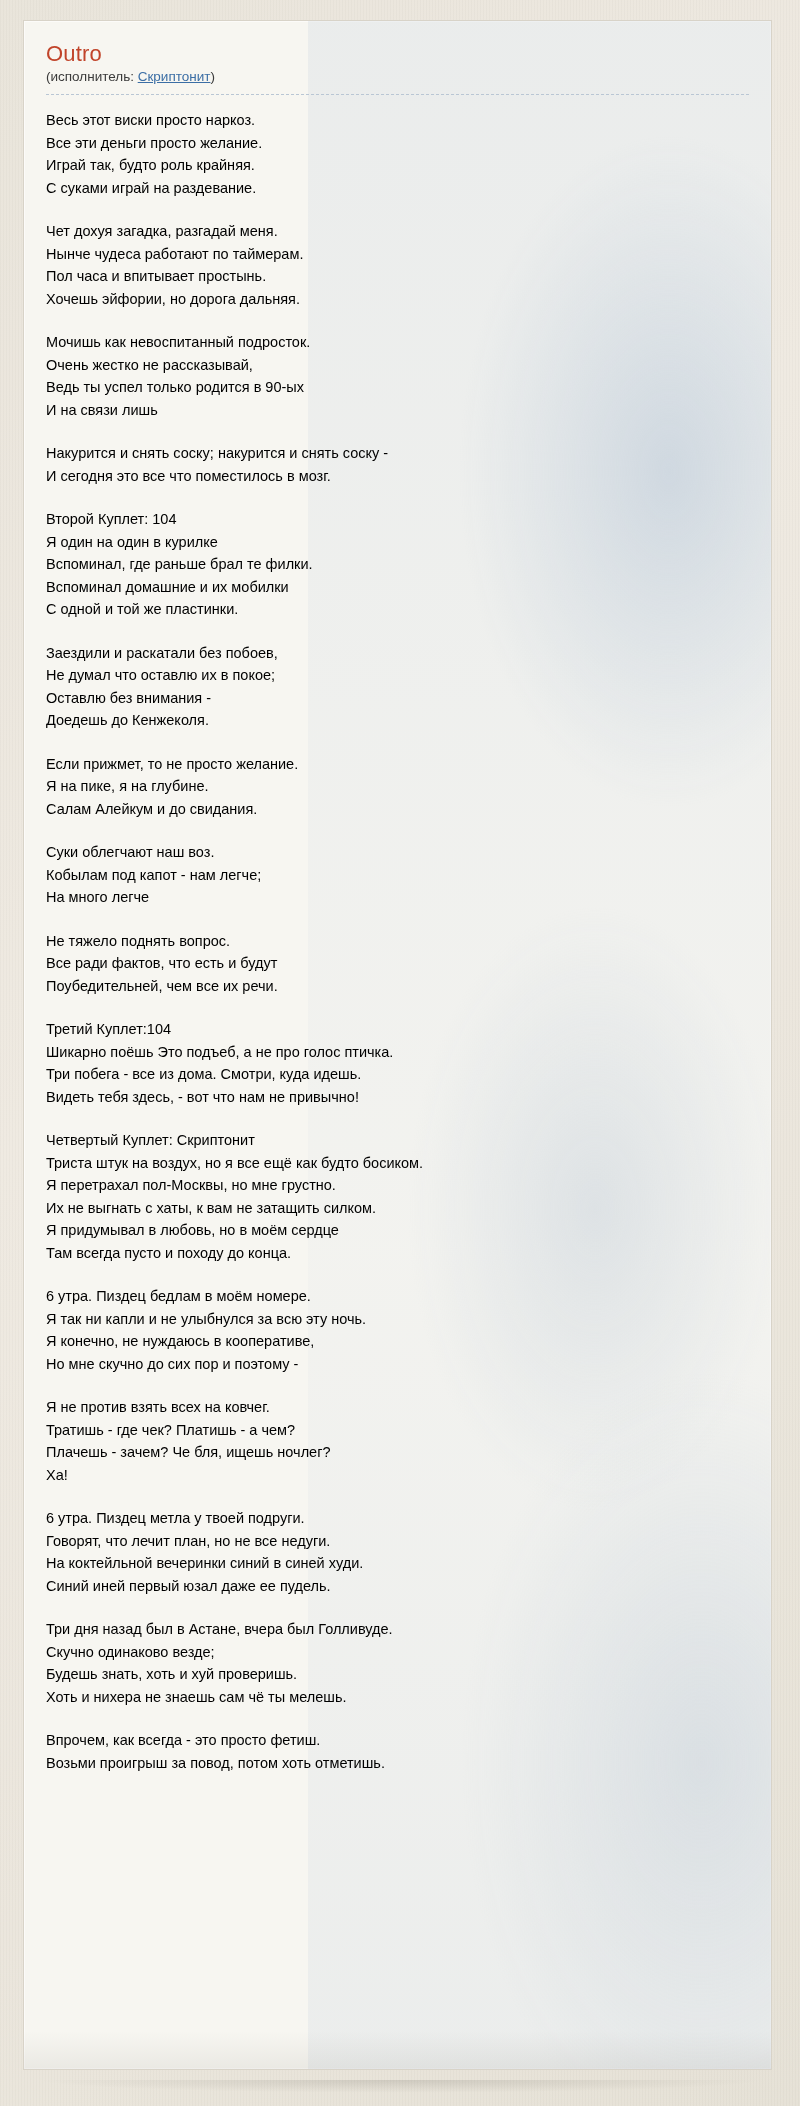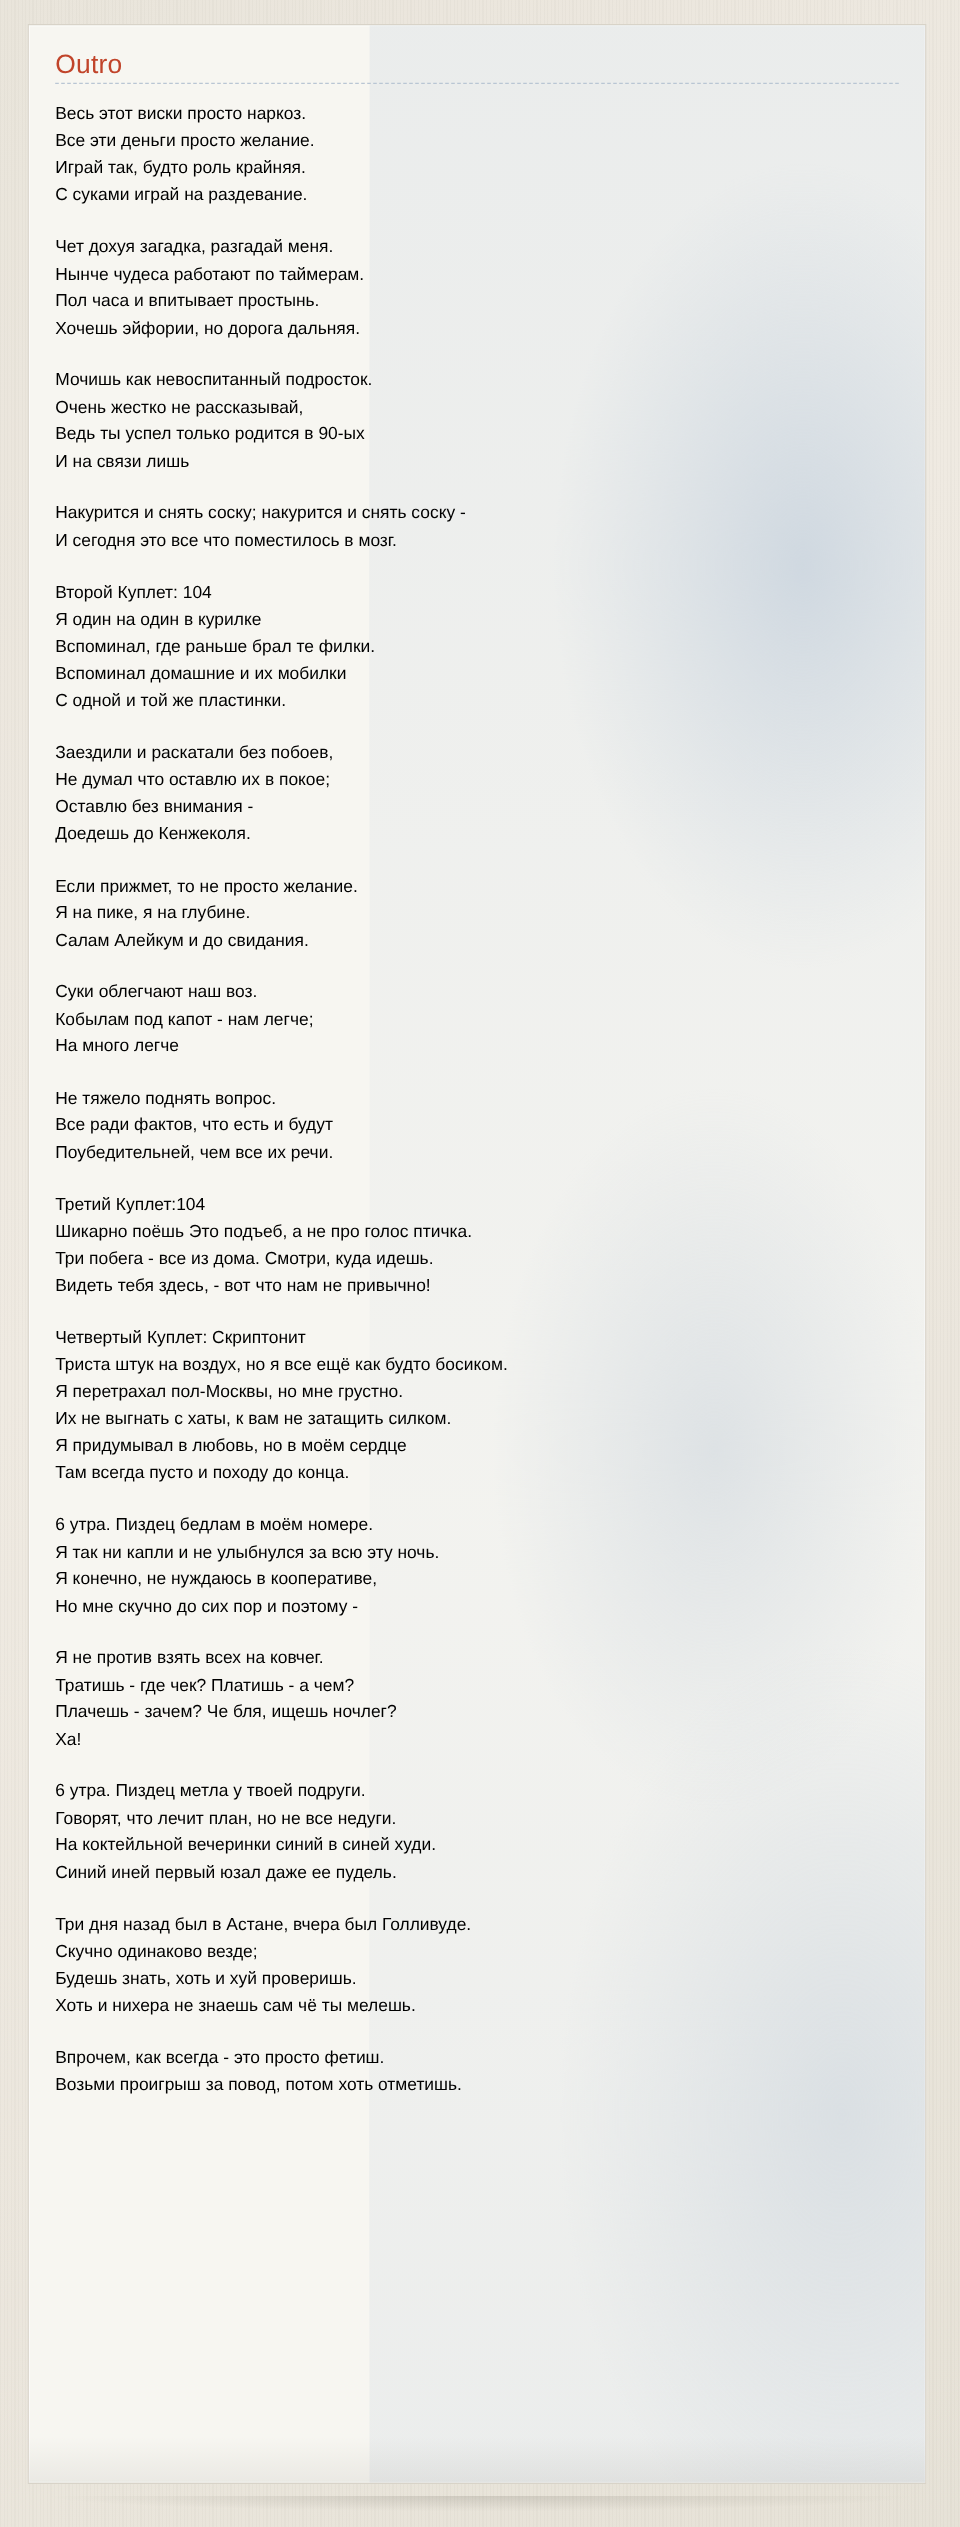--- a/index.html
+++ b/index.html
@@ -128,20 +128,21 @@
 <body>
 
 <div class="page">
   <div class="frame"></div>
 
   <div class="sheet">
     <div class="content">
 
       <h1 class="song-title">Outro</h1>
 
+      <div class="artist-line"><span>(исполнитель: </span><a class="artist-link">Скриптонит</a><span>)</span></div>
 
       <hr class="divider">
 
       <div class="lyrics" id="lyrics-root"><div class="stanza"><div class="line">Весь этот виски просто наркоз.</div><div class="line">Все эти деньги просто желание.</div><div class="line">Играй так, будто роль крайняя.</div><div class="line">С суками играй на раздевание.</div></div><div class="stanza"><div class="line">Чет дохуя загадка, разгадай меня.</div><div class="line">Нынче чудеса работают по таймерам.</div><div class="line">Пол часа и впитывает простынь.</div><div class="line">Хочешь эйфории, но дорога дальняя.</div></div><div class="stanza"><div class="line">Мочишь как невоспитанный подросток.</div><div class="line">Очень жестко не рассказывай,</div><div class="line">Ведь ты успел только родится в 90-ых</div><div class="line">И на связи лишь</div></div><div class="stanza"><div class="line">Накурится и снять соску; накурится и снять соску -</div><div class="line">И сегодня это все что поместилось в мозг.</div></div><div class="stanza"><div class="line">Второй Куплет: 104</div><div class="line">Я один на один в курилке</div><div class="line">Вспоминал, где раньше брал те филки.</div><div class="line">Вспоминал домашние и их мобилки</div><div class="line">С одной и той же пластинки.</div></div><div class="stanza"><div class="line">Заездили и раскатали без побоев,</div><div class="line">Не думал что оставлю их в покое;</div><div class="line">Оставлю без внимания -</div><div class="line">Доедешь до Кенжеколя.</div></div><div class="stanza"><div class="line">Если прижмет, то не просто желание.</div><div class="line">Я на пике, я на глубине.</div><div class="line">Салам Алейкум и до свидания.</div></div><div class="stanza"><div class="line">Суки облегчают наш воз.</div><div class="line">Кобылам под капот - нам легче;</div><div class="line">На много легче</div></div><div class="stanza"><div class="line">Не тяжело поднять вопрос.</div><div class="line">Все ради фактов, что есть и будут</div><div class="line">Поубедительней, чем все их речи.</div></div><div class="stanza"><div class="line">Третий Куплет:104</div><div class="line">Шикарно поёшь Это подъеб, а не про голос птичка.</div><div class="line">Три побега - все из дома. Смотри, куда идешь.</div><div class="line">Видеть тебя здесь, - вот что нам не привычно!</div></div><div class="stanza"><div class="line">Четвертый Куплет: Скриптонит</div><div class="line">Триста штук на воздух, но я все ещё как будто босиком.</div><div class="line">Я перетрахал пол-Москвы, но мне грустно.</div><div class="line">Их не выгнать с хаты, к вам не затащить силком.</div><div class="line">Я придумывал в любовь, но в моём сердце</div><div class="line">Там всегда пусто и походу до конца.</div></div><div class="stanza"><div class="line">6 утра. Пиздец бедлам в моём номере.</div><div class="line">Я так ни капли и не улыбнулся за всю эту ночь.</div><div class="line">Я конечно, не нуждаюсь в кооперативе,</div><div class="line">Но мне скучно до сих пор и поэтому -</div></div><div class="stanza"><div class="line">Я не против взять всех на ковчег.</div><div class="line">Тратишь - где чек? Платишь - а чем?</div><div class="line">Плачешь - зачем? Че бля, ищешь ночлег?</div><div class="line">Ха!</div></div><div class="stanza"><div class="line">6 утра. Пиздец метла у твоей подруги.</div><div class="line">Говорят, что лечит план, но не все недуги.</div><div class="line">На коктейльной вечеринки синий в синей худи.</div><div class="line">Синий иней первый юзал даже ее пудель.</div></div><div class="stanza"><div class="line">Три дня назад был в Астане, вчера был Голливуде.</div><div class="line">Скучно одинаково везде;</div><div class="line">Будешь знать, хоть и хуй проверишь.</div><div class="line">Хоть и нихера не знаешь сам чё ты мелешь.</div></div><div class="stanza"><div class="line">Впрочем, как всегда - это просто фетиш.</div><div class="line">Возьми проигрыш за повод, потом хоть отметишь.</div></div></div>
 
     </div>
     <div class="bottom-curl"></div>
   </div>
 
   <div class="page-footer-shadow"></div>

